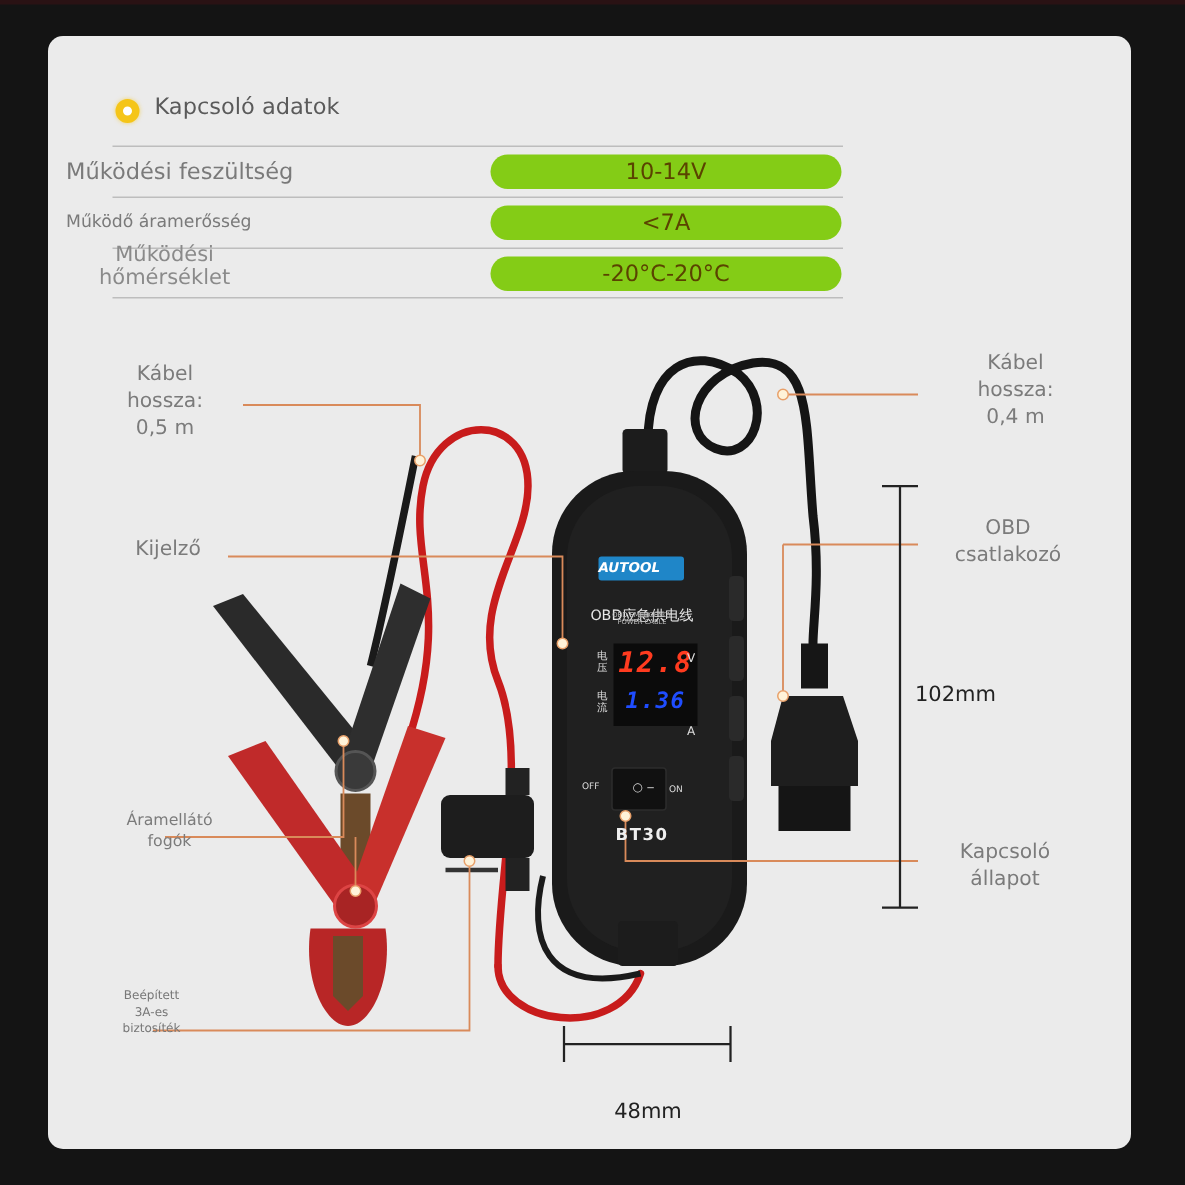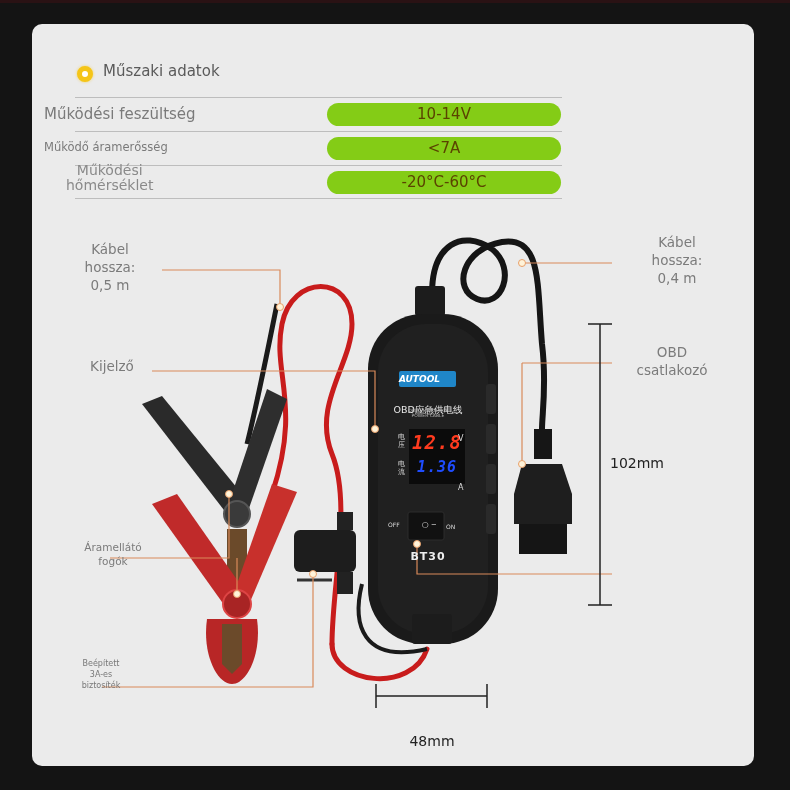--- a/index.html
+++ b/index.html
@@ -20,36 +20,36 @@
   svg.scene { position:absolute; left:0; top:0; }
 </style>
 </head>
 <body>
 
 <div class="bg-top"></div>
 
 <div class="card">
 
   <div class="hdr-dot"></div>
-  <div class="hdr-title">Műszaki adatok</div>
+  <div class="hdr-title">Kapcsoló adatok</div>
   <div class="rule" style="top:73px"></div>
 
   <div class="spec-label" style="top:81px">Működési feszültség</div>
   <div class="pill" style="top:79px">10-14V</div>
   <div class="rule" style="top:107px"></div>
 
   <div class="spec-label" style="top:116px; font-size:11.5px">Működő áramerősség</div>
   <div class="pill" style="top:113px">&lt;7A</div>
   <div class="rule" style="top:141px"></div>
 
   <div class="spec-label two" style="top:139px">
     <div>Működési</div>
     <div>hőmérséklet</div>
   </div>
-  <div class="pill" style="top:147px">-20°C-60°C</div>
+  <div class="pill" style="top:147px">-20°C-20°C</div>
   <div class="rule" style="top:174px"></div>
 
   <svg class="scene" width="722" height="742" viewBox="0 0 722 742">
 
     <g fill="none" stroke-linecap="round">
       <path d="M300 620 C300 560, 320 480, 300 430 C280 380, 320 340, 320 300 C320 250, 260 250, 250 300 C240 350, 270 380, 240 470" stroke="#c81c1c" stroke-width="5"></path>
       <path d="M300 620 C300 660, 380 670, 395 625" stroke="#c81c1c" stroke-width="5"></path>
     </g>
 
     <path d="M245 280 C235 330, 225 380, 215 420" fill="none" stroke="#1a1a1a" stroke-width="5"></path>
@@ -168,20 +168,24 @@
   <div class="callout" style="left:615px; top:209px; width:60px;">
     <div>Kábel</div>
     <div>hossza:</div>
     <div>0,4 m</div>
   </div>
   <div class="callout" style="left:600px; top:319px; width:80px;">
     <div>OBD</div>
     <div>csatlakozó</div>
   </div>
   <div class="callout dark" style="left:578px; top:430px; width:70px; text-align:left;">102mm</div>
+  <div class="callout" style="left:603px; top:535px; width:70px;">
+    <div>Kapcsoló</div>
+    <div>állapot</div>
+  </div>
   <div class="callout" style="left:46px; top:516px; width:70px; font-size:10.5px; line-height:14px;">
     <div>Áramellátó</div>
     <div>fogók</div>
   </div>
   <div class="callout small" style="left:44px; top:634px; width:50px; font-size:8px; line-height:11px;">
     <div>Beépített</div>
     <div>3A-es</div>
     <div>biztosíték</div>
   </div>
   <div class="callout dark" style="left:360px; top:708px; width:80px;">48mm</div>

